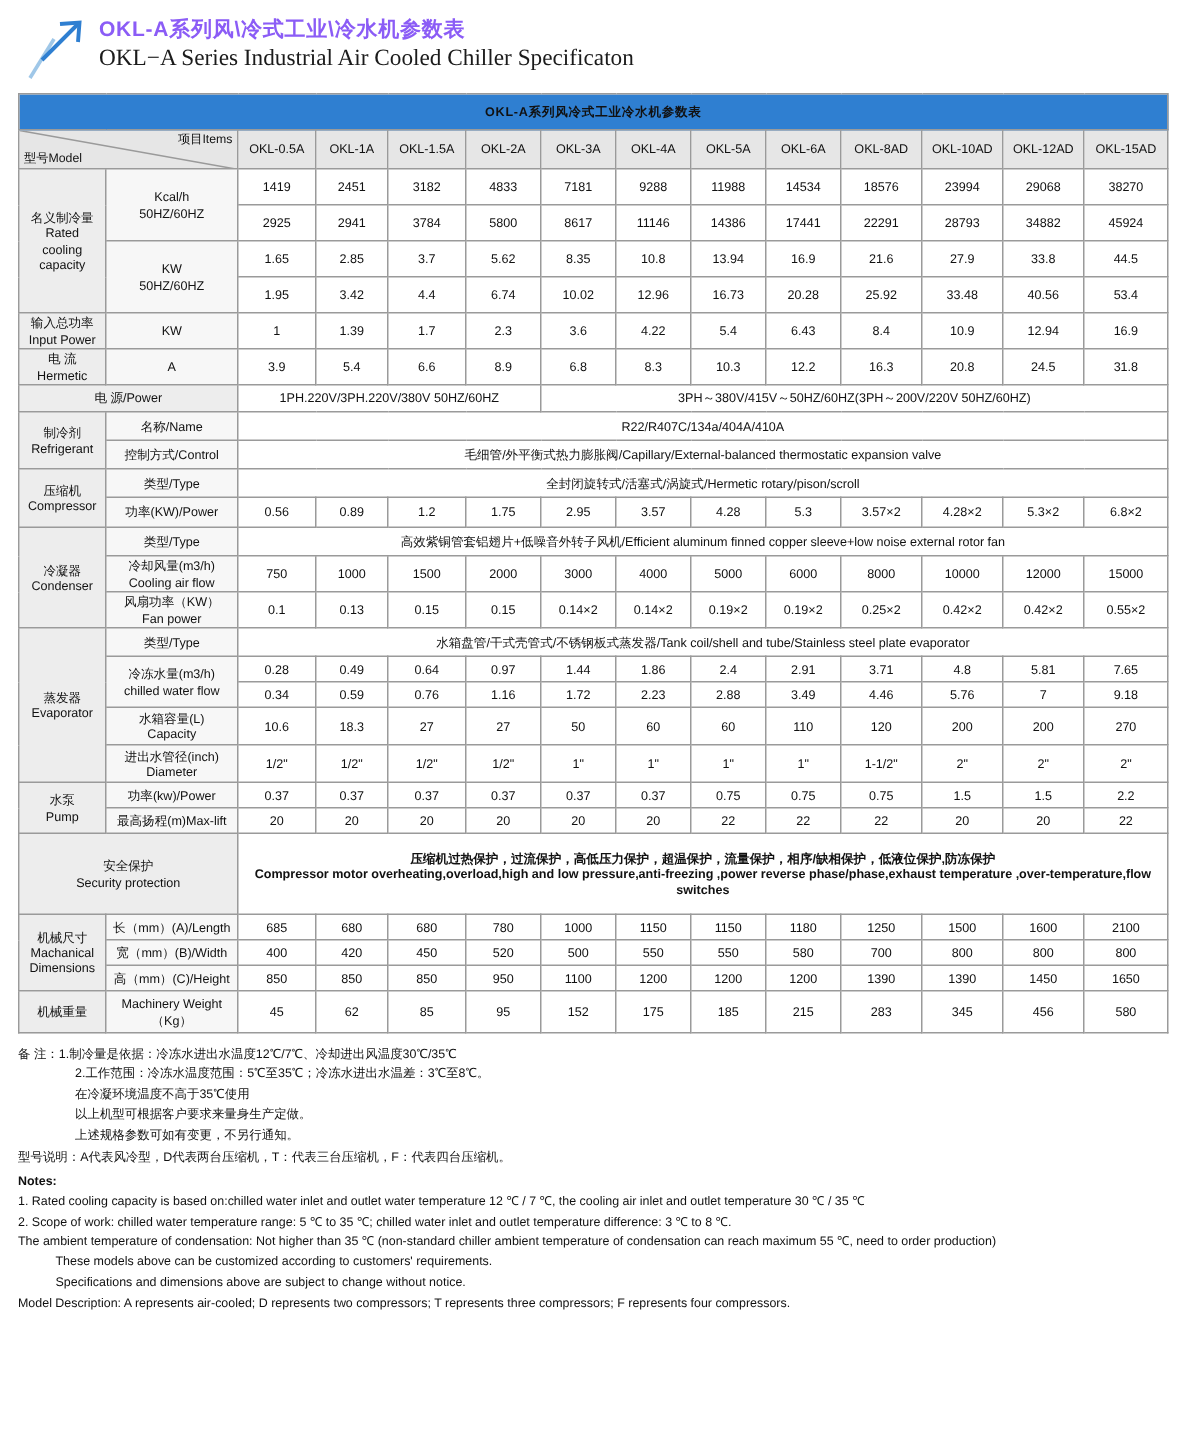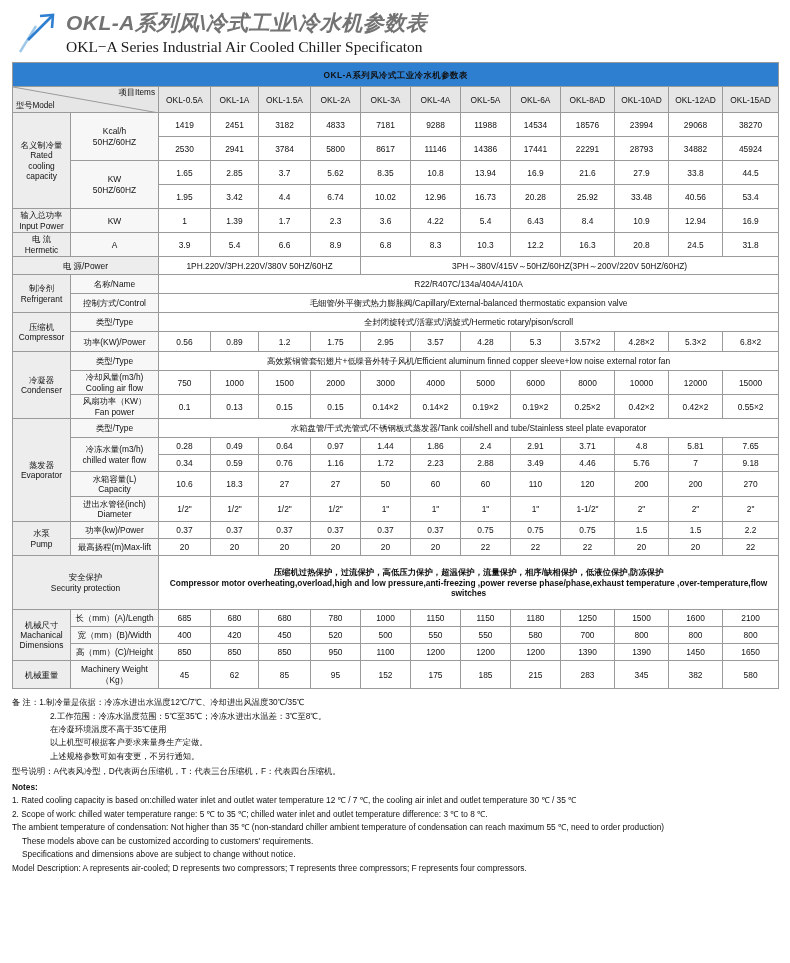--- a/index.html
+++ b/index.html
@@ -13,22 +13,22 @@
     -webkit-font-smoothing: antialiased;
   }
   .page { width: 790px; padding: 8px 12px 6px 12px; }
 
   
   .header { display: flex; align-items: flex-start; gap: 8px; padding: 2px 0 6px 2px; }
   .logo { width: 44px; height: 46px; flex: 0 0 44px; position: relative; }
   .logo svg { display:block; }
   .titles { padding-top: 1px; }
   .title-cn {
-    font-size: 21px; font-weight: bold; letter-spacing: 0.5px; line-height: 1.15;
-    color: #737373; white-space: nowrap; font-style: italic;
+    font-size: 14px; font-weight: bold; letter-spacing: 0.5px; line-height: 1.15;
+    color: #8b5cf6; white-space: nowrap;
   }
   .title-en {
     font-size: 15.5px; color: #1b1b1b; margin-top: 3px; white-space: nowrap;
     font-family: "Liberation Serif", serif;
   }
 
   
   table.spec { width: 766px; border-collapse: collapse; table-layout: fixed; }
   table.spec td, table.spec th {
     border: 1px solid #9a9a9a;
@@ -67,21 +67,21 @@
   .tall { font-size: 8.6px; }
   .two-line { line-height: 1.25; }
   .wide-note { text-align: center; }
   .sec-protect { text-align: left; padding: 3px 6px; line-height: 1.5; font-size: 8.4px; font-weight: bold; }
 
   
   .notes { width: 766px; margin-top: 7px; font-size: 8.3px; line-height: 1.62; color: #111; }
   .notes .cn { margin-left: 38px; }
   .notes-cn-block { margin-bottom: 2px; }
   .notes .en { margin-top: 2px; font-weight: bold; }
-  .notes .indent { margin-left: 10px; }
+  .notes .indent { margin-left: 25px; }
   .notes .mdesc { margin-top: 1px; }
 </style>
 </head>
 <body>
 
 <div class="page">
 
   <div class="header">
     <div class="logo">
       <svg width="44" height="46" viewBox="0 0 44 46" aria-hidden="true">
@@ -157,21 +157,21 @@
       <td class="val">7181</td>
       <td class="val">9288</td>
       <td class="val">11988</td>
       <td class="val">14534</td>
       <td class="val">18576</td>
       <td class="val">23994</td>
       <td class="val">29068</td>
       <td class="val">38270</td>
     </tr>
     <tr style="height:24px">
-      <td class="val">2530</td>
+      <td class="val">2925</td>
       <td class="val">2941</td>
       <td class="val">3784</td>
       <td class="val">5800</td>
       <td class="val">8617</td>
       <td class="val">11146</td>
       <td class="val">14386</td>
       <td class="val">17441</td>
       <td class="val">22291</td>
       <td class="val">28793</td>
       <td class="val">34882</td>
@@ -489,21 +489,21 @@
       <td class="val">45</td>
       <td class="val">62</td>
       <td class="val">85</td>
       <td class="val">95</td>
       <td class="val">152</td>
       <td class="val">175</td>
       <td class="val">185</td>
       <td class="val">215</td>
       <td class="val">283</td>
       <td class="val">345</td>
-      <td class="val">382</td>
+      <td class="val">456</td>
       <td class="val">580</td>
     </tr>
   </tbody>
     </table>
 
   <div class="notes">
     <div class="notes-cn-block">
       <div>
         <span>备 注：</span><span>1.制冷量是依据：冷冻水进出水温度12℃/7℃、冷却进出风温度30℃/35℃</span>
       </div>

